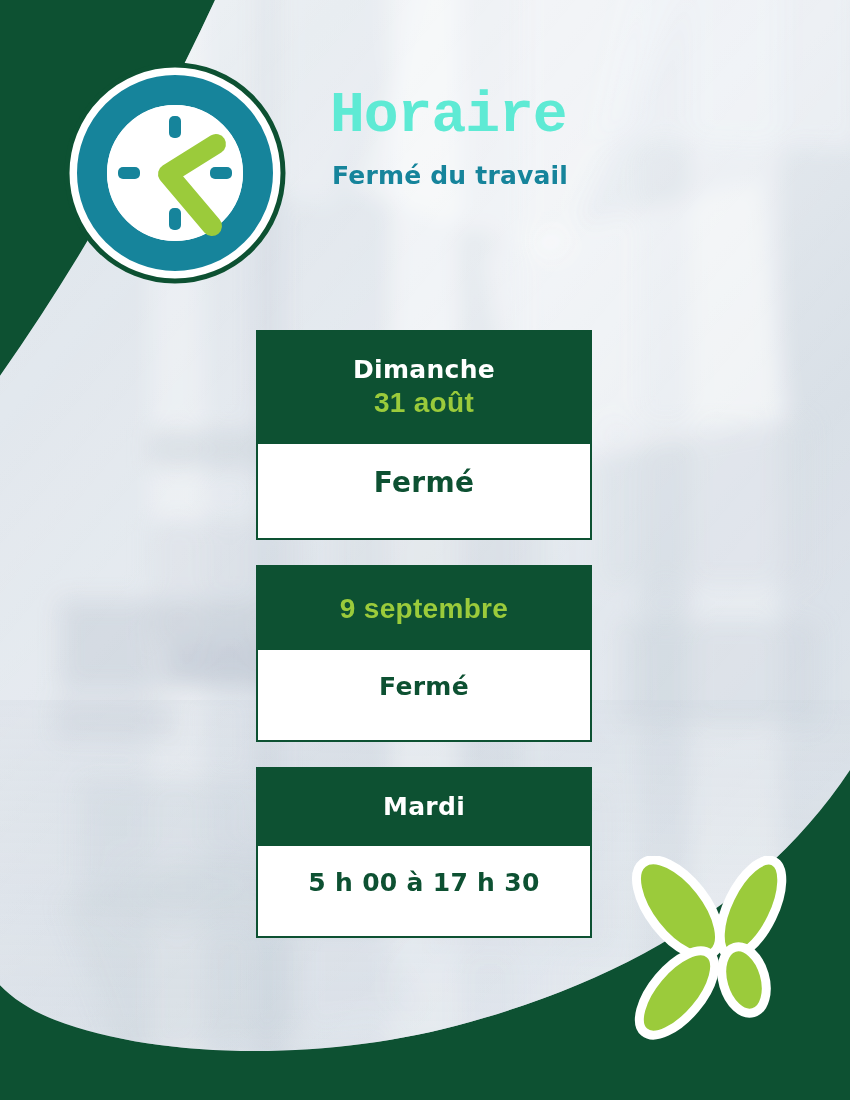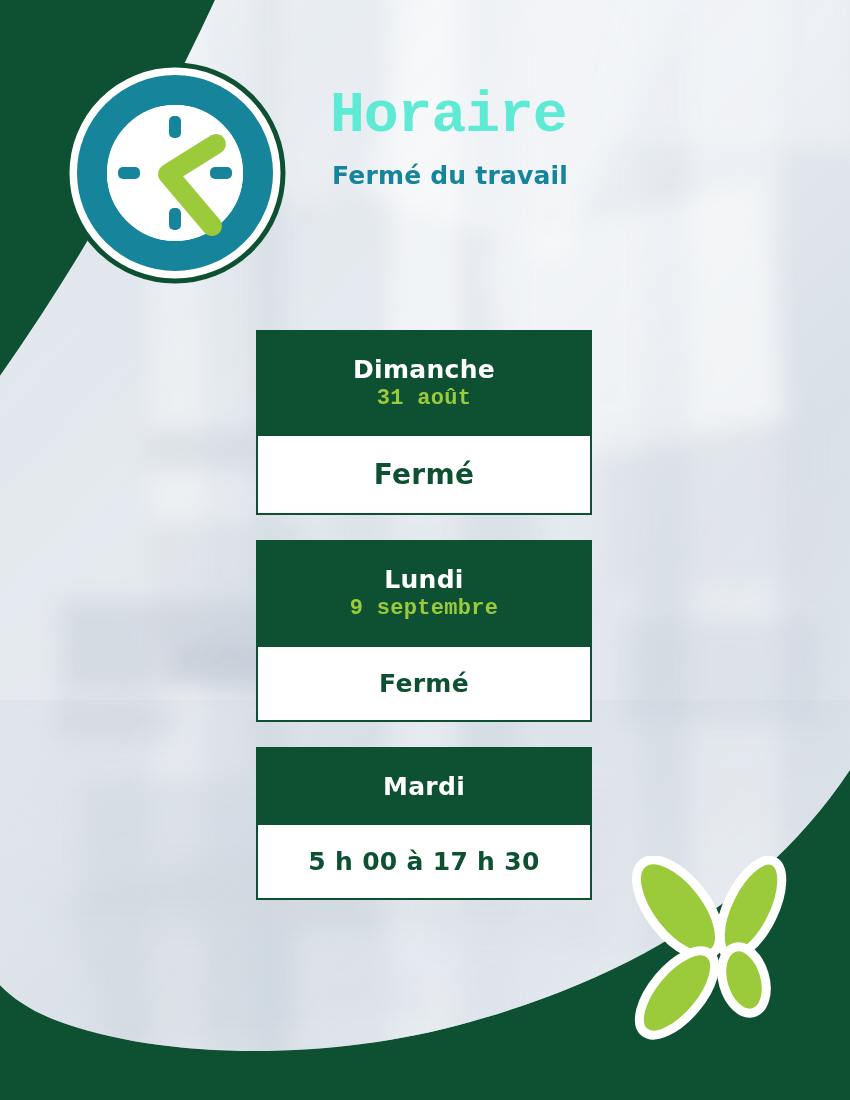--- a/index.html
+++ b/index.html
@@ -85,31 +85,31 @@
   }
   .card-day {
     font-family: "DejaVu Sans", "Liberation Sans", sans-serif;
     font-weight: bold;
     font-size: 25px;
     color: #ffffff;
     line-height: 1.15;
     letter-spacing: 0.3px;
   }
   .card-date {
-    font-family: Liberation Mono, monospace;
-    font-weight: bold;
-    font-size: 22px;
+    font-family: Liberation Sans, sans-serif;
+    font-weight: bold;
+    font-size: 28px;
     color: #9BCB3B;
     line-height: 1.25;
     letter-spacing: 0.3px;
   }
   .card-body {
     background: #ffffff;
     text-align: center;
-    padding: 22px 8px 22px 8px;
+    padding: 22px 8px 39px 8px;
   }
   .card-hours {
     font-family: "DejaVu Sans", "Liberation Sans", sans-serif;
     font-weight: bold;
     font-size: 25px;
     color: #0D5132;
     letter-spacing: 0.3px;
     white-space: nowrap;
   }
   .card.size-lg .card-hours { font-size: 28px; }
@@ -227,21 +227,20 @@
         <div class="card-day">Dimanche</div>
         <div class="card-date">31 août</div>
       </div>
       <div class="card-body">
         <div class="card-hours">Fermé</div>
       </div>
     </div>
 
     <div class="card">
       <div class="card-head">
-        <div class="card-day">Lundi</div>
         <div class="card-date">9 septembre</div>
       </div>
       <div class="card-body">
         <div class="card-hours">Fermé</div>
       </div>
     </div>
 
     <div class="card">
       <div class="card-head">
         <div class="card-day">Mardi</div>

